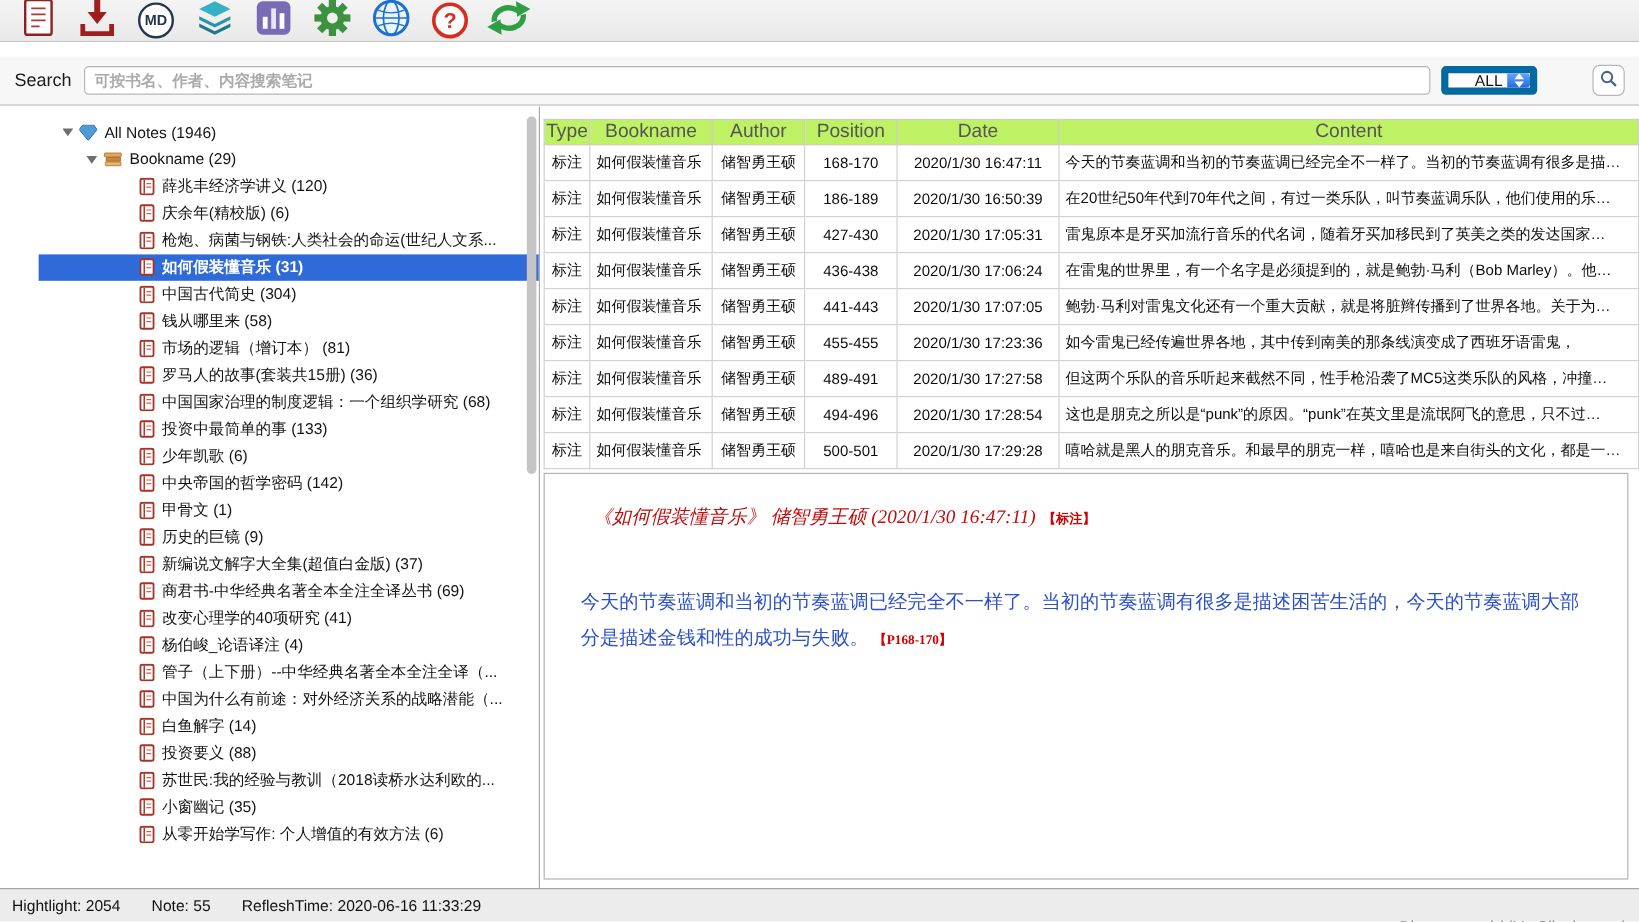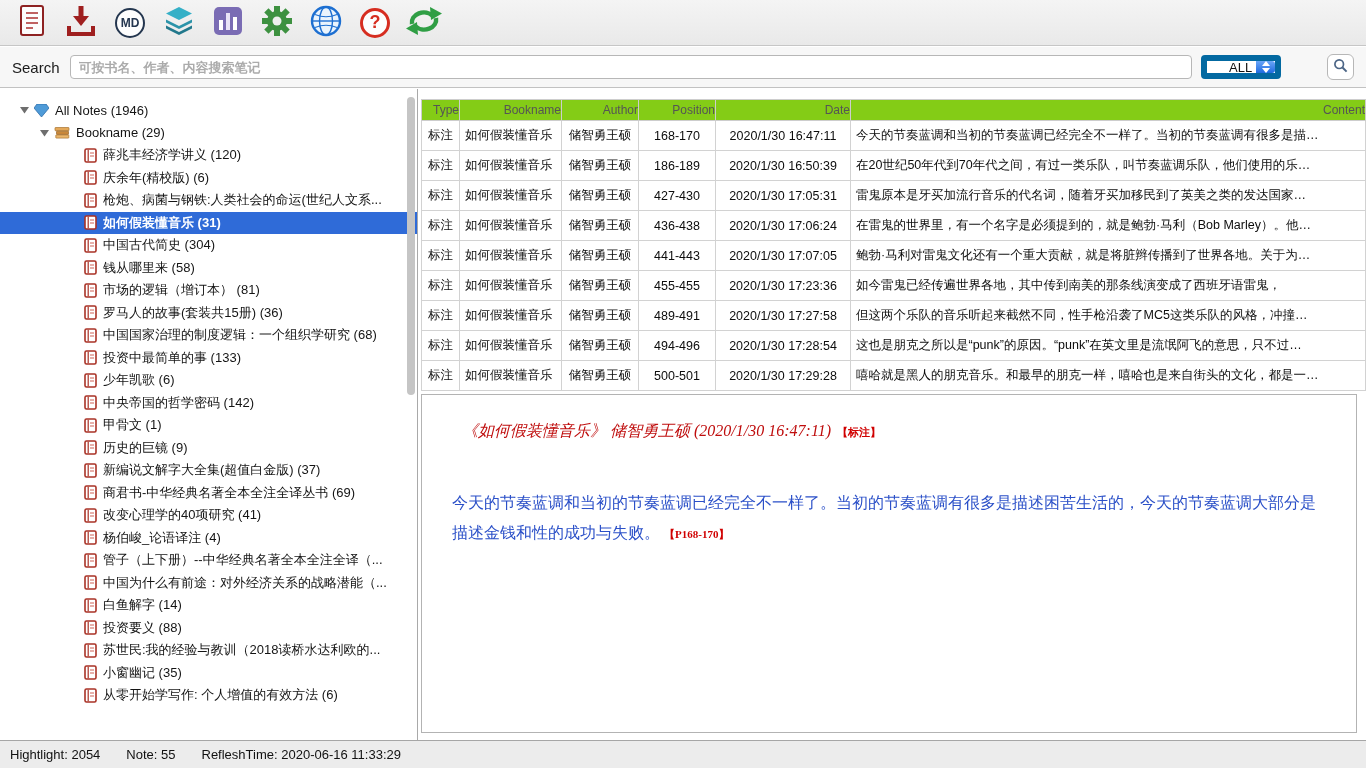--- a/index.html
+++ b/index.html
@@ -1,21 +1,21 @@
 <!DOCTYPE html>
 <html><head>
 <meta charset="utf-8">
 <style>
   * { margin:0; padding:0; box-sizing:border-box; }
   html,body { width:1366px; height:768px; overflow:hidden; }
   body { font-family:"Liberation Sans", sans-serif; background:#fff; color:#111; }
   .window { position:relative; width:1366px; height:768px; background:#fff; }
 
   
-  .toolbar { position:absolute; top:0; left:0; right:0; height:46px;
+  .toolbar { position:absolute; top:0; left:0; right:0; height:35px;
     background:linear-gradient(#f4f4f4,#e9e9e9); border-bottom:1px solid #c6c6c6;
     display:flex; align-items:center; padding-left:14px; gap:13px; }
   .tool-btn { width:36px; height:38px; display:flex; align-items:center; justify-content:center; cursor:default; }
   .md-circle { width:30px; height:30px; border:2px solid #24364f; border-radius:50%;
     display:flex; align-items:center; justify-content:center; font-weight:bold; font-size:12px;
     color:#24364f; background:#fdfdfd; }
   .help-circle { width:30px; height:30px; border:3px solid #d62d20; border-radius:50%;
     display:flex; align-items:center; justify-content:center; font-weight:bold; font-size:18px;
     color:#d62d20; background:#fdfdfd; }
 
@@ -33,39 +33,39 @@
   .filter-stepper { position:absolute; right:0; top:0; bottom:0; width:19px;
     background:linear-gradient(#6aa6f8,#1f6bે0);
     background:linear-gradient(#6aa6f8,#1f6be0); border-radius:0 3px 3px 0;
     display:flex; flex-direction:column; align-items:center; justify-content:center; gap:2px; }
   .tri-up { width:0; height:0; border-left:4px solid transparent; border-right:4px solid transparent; border-bottom:5px solid #fff; }
   .tri-dn { width:0; height:0; border-left:4px solid transparent; border-right:4px solid transparent; border-top:5px solid #fff; }
   .search-btn { margin-left:46px; width:27px; height:26px; background:#fff; border:1px solid #b7b7b7;
     border-radius:6px; display:flex; align-items:center; justify-content:center; }
 
   
-  .content { position:absolute; top:89px; bottom:28px; left:0; right:0; display:flex; }
+  .content { position:absolute; top:89px; bottom:28px; left:0; right:0; display:flex;padding-left:32px; }
   .sidebar { width:418px; border-right:1px solid #a9a9a9; background:#fff; position:relative;
     overflow:hidden; padding-top:10px; }
   .tree-row { height:22.5px; display:flex; align-items:center; font-size:13px; color:#141414; white-space:nowrap; }
   .tree-row .disc { width:12px; display:flex; justify-content:center; margin-right:4px; }
   .row-root { padding-left:18px; }
   .row-group { padding-left:38px; }
   .book-row { padding-left:84px; }
   .tree-icon { margin-right:6px; display:flex; align-items:center; }
   .book-icon { margin-right:6px; display:flex; align-items:center; }
   .tree-label { overflow:hidden; text-overflow:ellipsis; }
   .book-row.selected { background:#2f6bd8; color:#fff; font-weight:bold; }
   .sb-thumb { position:absolute; right:2px; top:8px; width:8px; height:298px; background:#c5c5c5; border-radius:4px; }
 
   
   .main { flex:1; position:relative; background:#fff; padding:10px 0 0 3px; }
   table.notes { width:100%; border-collapse:collapse; table-layout:fixed; }
-  table.notes th { height:21px; font-weight:normal; font-size:12px; color:#555;
-    border:1px solid #cdcdcd; background:#84cc16; text-align:right; }
+  table.notes th { height:21px; font-weight:normal; font-size:16px; color:#555;
+    border:1px solid #cdcdcd; background:#bef264; text-align:center; }
   table.notes td { height:30px; border:1px solid #d2d2d2; font-size:12.5px; color:#0c0c0c;
     white-space:nowrap; overflow:hidden; padding:0 5px; }
   td.col-type { text-align:center; }
   td.col-bookname { text-align:left; }
   td.col-author { text-align:center; }
   td.col-position { text-align:center; }
   td.col-date { text-align:center; }
   td.col-content { text-align:left; }
 
   

